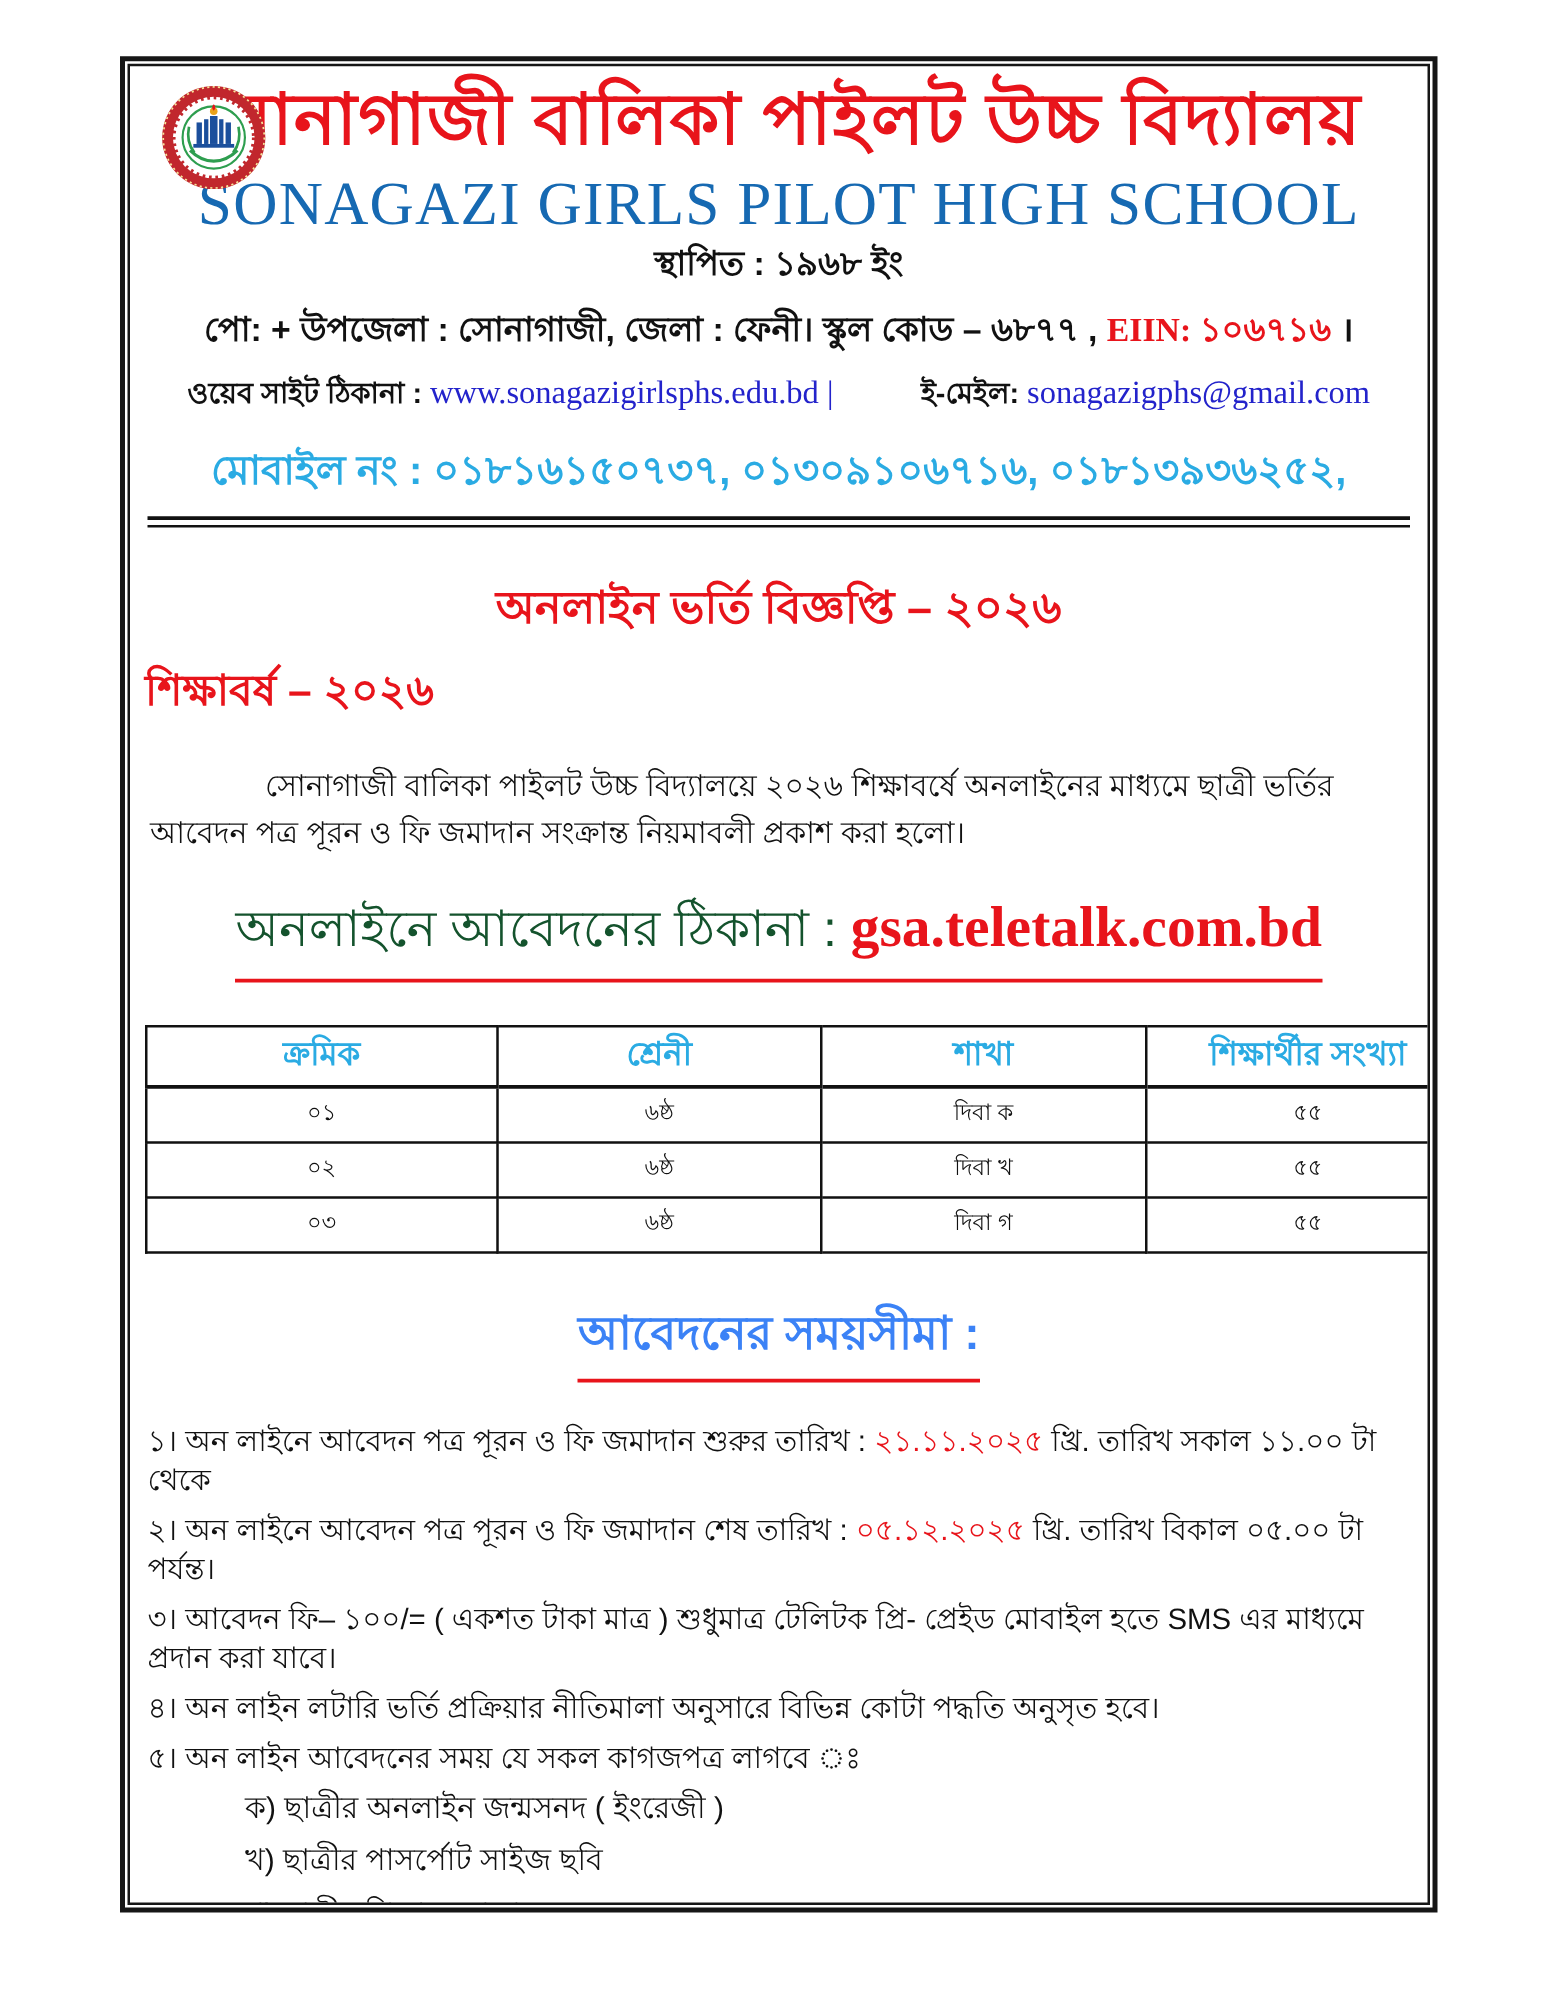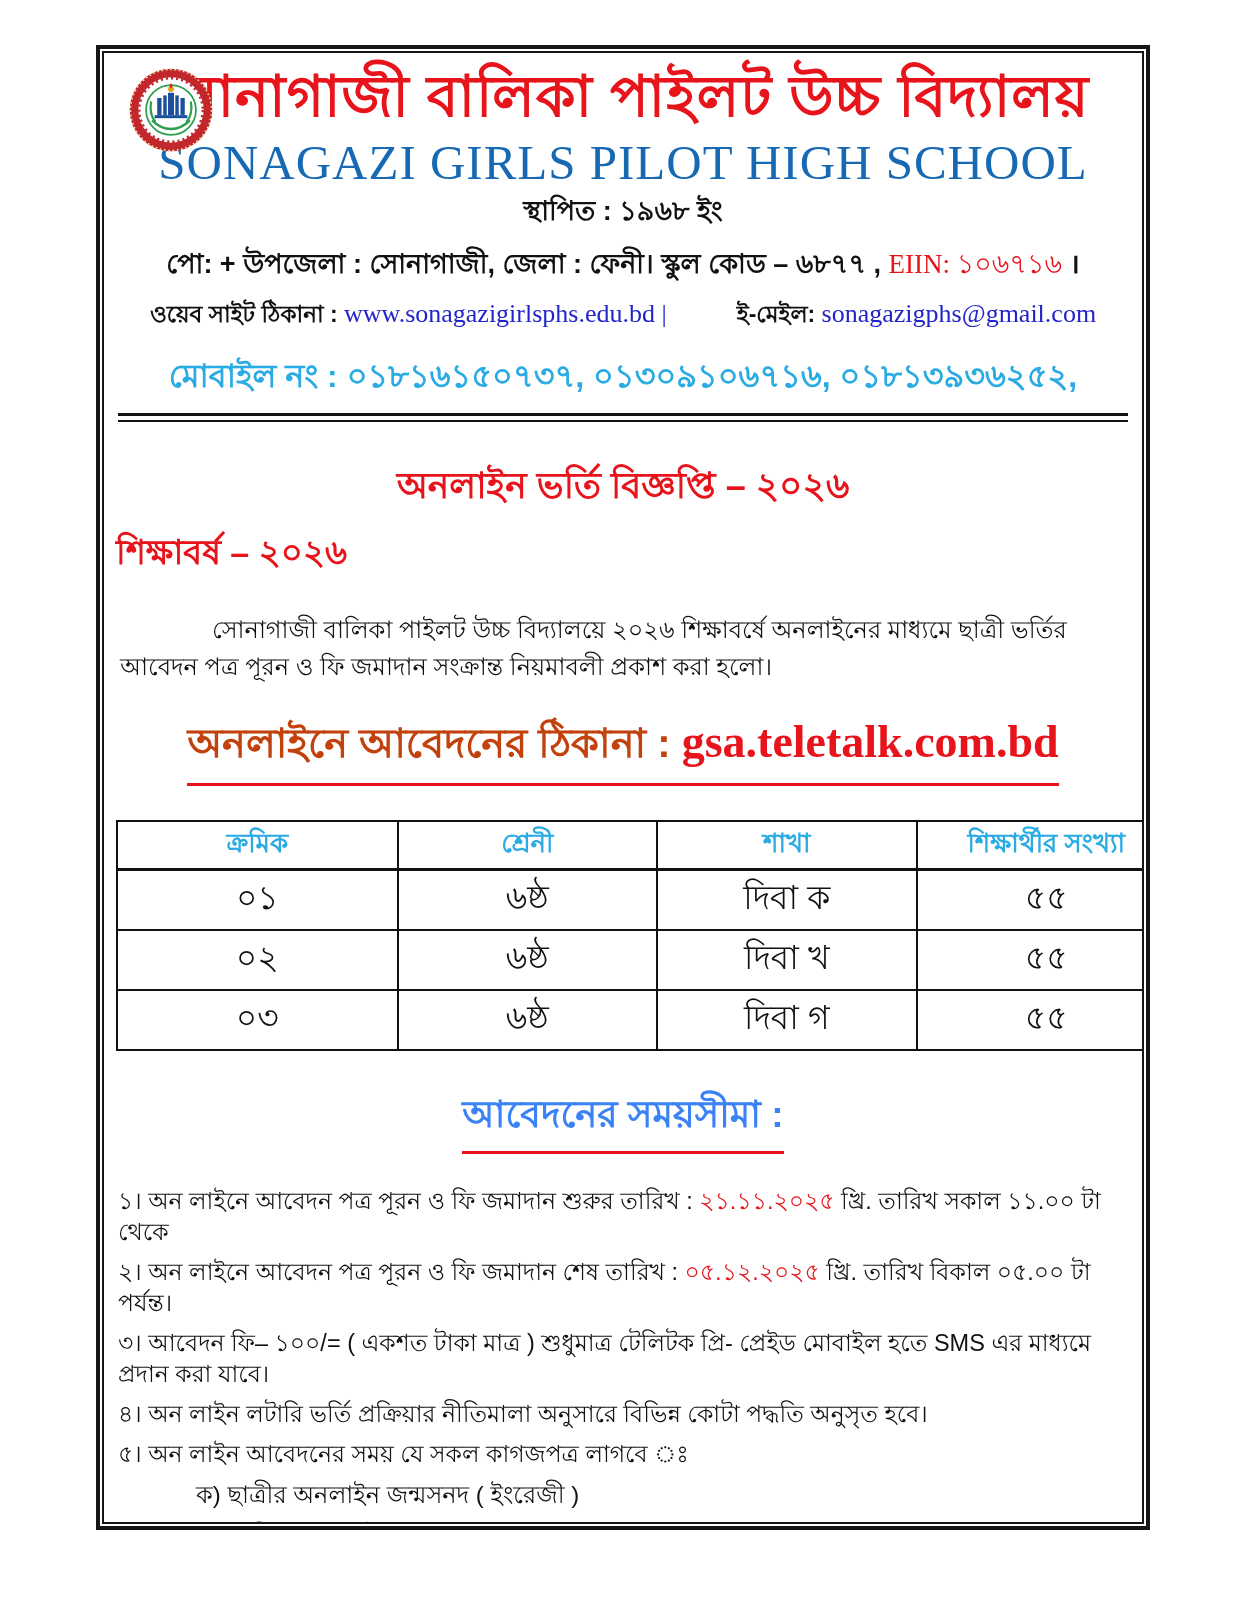--- a/index.html
+++ b/index.html
@@ -18,42 +18,42 @@
   }
   .serif{font-family:"Liberation Serif","DejaVu Serif",serif;}
 
   
   .header{position:relative;text-align:center;padding-top:10px;}
   .logo{position:absolute;left:12px;top:14px;width:86px;height:86px;}
   .school-bn{color:#e8141b;font-size:57px;font-weight:bold;line-height:1.18;letter-spacing:1px;}
   .school-en{color:#1669b2;font-size:49px;line-height:1.1;margin-top:6px;letter-spacing:1px;font-weight:500;}
   .established{font-size:27px;font-weight:bold;}
   .addr{font-size:27px;font-weight:bold;margin-top:8px;}
-  .addr .eiin{color:#e8141b;font-weight:normal;}
+  .addr .eiin{color:#e8141b;font-weight:bold;}
   .webline{font-size:23px;margin-top:8px;font-weight:bold;}
   .webline .link{color:#2323cb;font-weight:normal;font-size:26px;}
   .webline .gap{display:inline-block;width:70px;}
   .mobile{color:#2aabe3;font-size:32px;font-weight:bold;margin-top:16px;}
   .divider{margin:8px 2px 0 2px;height:4px;border-top:3px solid #111;border-bottom:2px solid #111;}
 
   
   .title1{margin-top:36px;text-align:center;color:#e8141b;font-size:36px;font-weight:bold;}
   .title2{margin-top:8px;text-align:left;color:#e8141b;font-size:34px;font-weight:bold;}
   .intro{margin-top:28px;font-size:24px;line-height:1.55;text-indent:92px;padding:0 4px;}
 
   .apply-wrap{margin-top:26px;text-align:center;}
   .apply-inner{display:inline-block;border-bottom:3px solid #e8141b;padding-bottom:4px;}
-  .apply-bn{color:#c2410c;font-size:40px;font-weight:bold;text-align:center;}
+  .apply-bn{color:#14532d;font-size:40px;font-weight:normal;text-align:center;}
   .apply-url{color:#e8141b;font-size:46px;font-weight:bold;}
 
   
   table.adm{border-collapse:collapse;width:1061px;margin:34px auto 13px auto;}
   table.adm th,table.adm td{border:2px solid #111;text-align:center;}
   table.adm th{color:#2aabe3;font-size:26px;font-weight:bold;height:44px;border-bottom:3px solid #111;}
-  table.adm td{font-size:33px;height:40px;}
+  table.adm td{font-size:18px;height:40px;}
 
   .deadline-wrap{margin-top:34px;text-align:center;}
   .deadline{display:inline-block;color:#3b82f6;font-size:37px;font-weight:bold;
     border-bottom:3px solid #e8141b;padding-bottom:3px;}
 
   
   .rules{margin-top:32px;font-size:23.5px;line-height:1.32;padding-left:2px;}
   .rule{margin-bottom:9px;}
   .red{color:#e8141b;}
   .docs{padding-left:78px;font-size:24px;margin-top:2px;}

